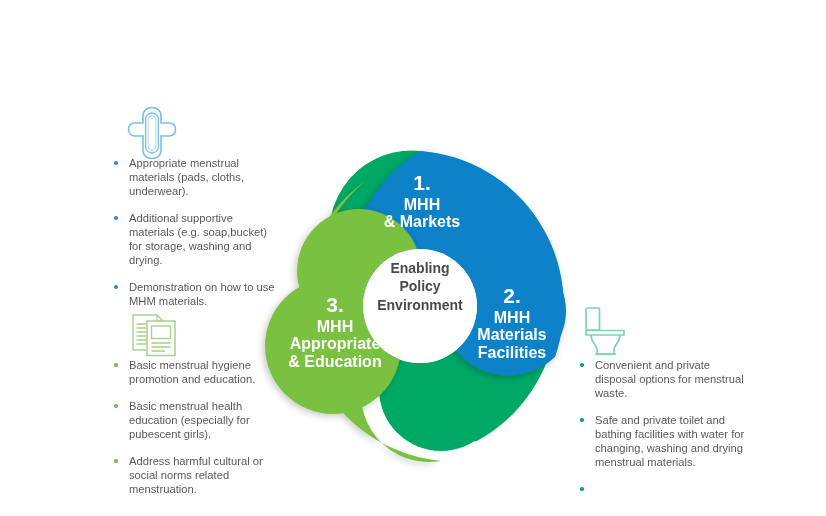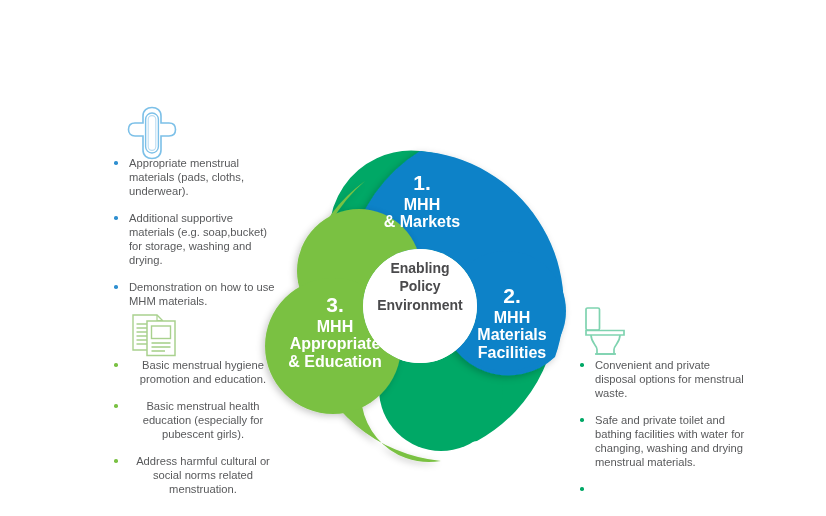--- a/index.html
+++ b/index.html
@@ -137,21 +137,21 @@
                L35 17 L43 17 C47 17 49.5 19.5 49.5 23.5
                C49.5 27.5 47 30 43 30 L35 30 L35 44
                C35 49.5 31 52.5 26 52.5 C21 52.5 17 49.5 17 44
                L17 30 L9 30 C5 30 2.5 27.5 2.5 23.5
                C2.5 19.5 5 17 9 17 L17 17 Z" stroke="#7cc0e8" stroke-width="1.6" fill="none"></path>
       <rect x="19.6" y="7" width="12.8" height="40" rx="6.4" stroke="#7cc0e8" stroke-width="1.4" fill="none"></rect>
       <rect x="22.2" y="9.6" width="7.6" height="34.8" rx="3.8" stroke="#b9dcf2" stroke-width="1.1" fill="none"></rect>
     </svg>
   </div>
 
-  <div class="col" style="left:112px; top:322px; width:165px;text-align:center;">
+  <div class="col" style="left:112px; top:322px; width:165px;">
     <ul class="bullet-list">
       <li class="bullet-item">
         <span class="bullet-dot dot-green"></span>
         <span>Basic menstrual hygiene promotion and education.</span>
       </li>
       <li class="bullet-item">
         <span class="bullet-dot dot-green"></span>
         <span>Basic menstrual health education (especially for pubescent girls).</span>
       </li>
       <li class="bullet-item">

